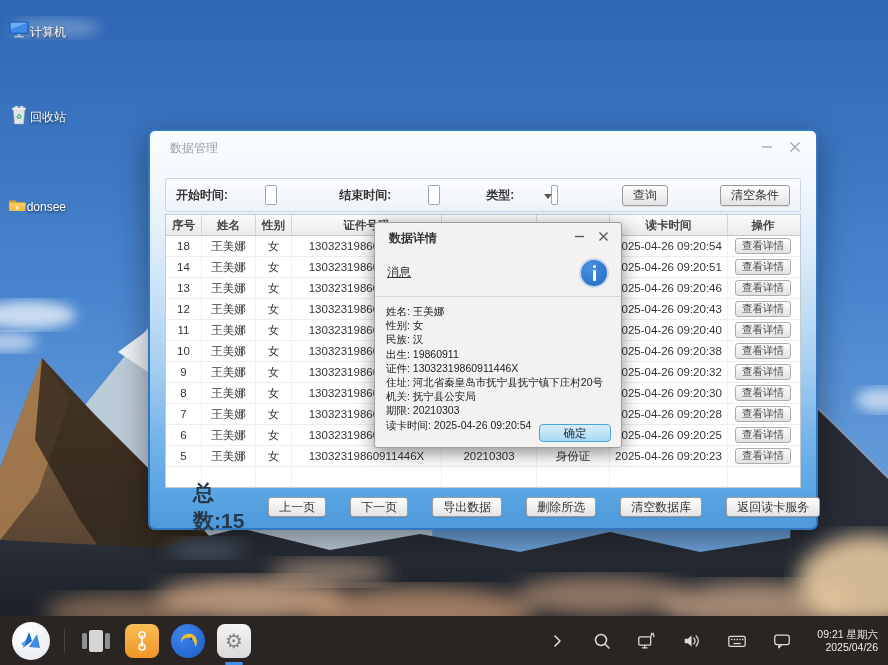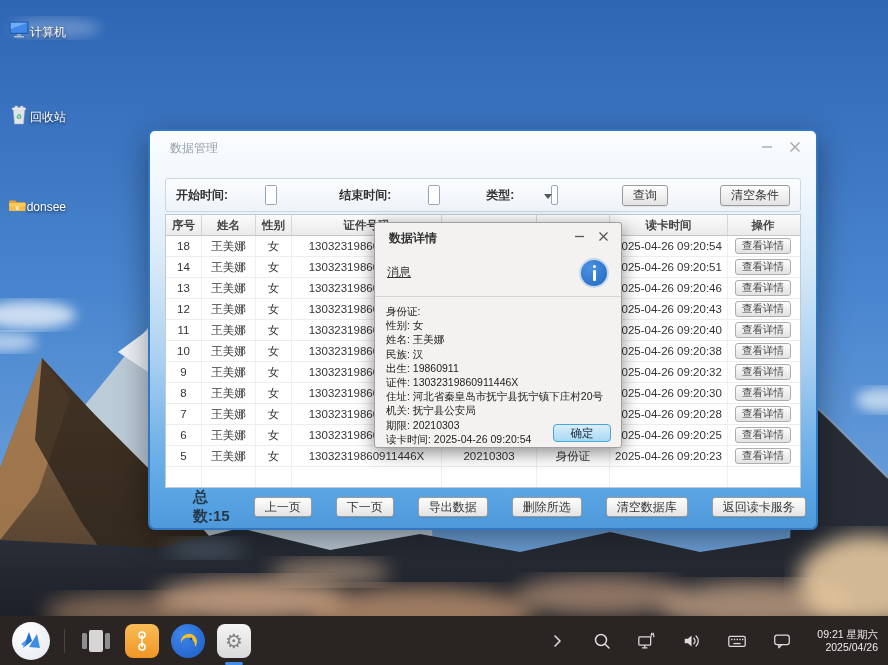--- a/index.html
+++ b/index.html
@@ -50,41 +50,41 @@
   .trow { height:21px; border-bottom:1px solid #ededed; background:#fff; }
   .td { font-size:11.5px; color:#333; display:flex; align-items:center; justify-content:center;
     border-right:1px solid #f0f0f0; height:100%; white-space:nowrap; overflow:hidden; }
   .c0{width:36px}.c1{width:54px}.c2{width:36px}.c3{width:150px}.c4{width:95px}.c5{width:73px}.c6{width:118px}.c7{width:70px; border-right:none;}
   .view-btn { height:16px; padding:6px 6px; font-size:10.5px; color:#444; background:linear-gradient(180deg,#fdfdfd,#e2e2e2);
     border:1px solid #adadad; border-radius:3px; display:flex; align-items:center; cursor:pointer; }
   .empty-row { height:20px; border-bottom:none; }
 
   
   .win-footer { position:absolute; left:15px; top:364px; width:636px; height:24px; display:flex; align-items:center; }
-  .total-label { margin-left:28px; font-size:15px; font-weight:bold; color:#27384a; }
+  .total-label { margin-left:28px; font-size:21px; font-weight:bold; color:#27384a; }
   .win-footer .btn { margin-left:24px; height:20px; }
   .win-footer .btn:first-of-type { margin-left:22px; }
 
   
   .dialog { position:absolute; left:374px; top:222px; width:248px; height:226px; background:#f3f2f0;
     border:1px solid #9f9f9f; border-radius:3px; box-shadow:0 5px 18px rgba(0,0,0,.45); }
   .dlg-titlebar { position:relative; height:26px; }
   .dlg-title { position:absolute; left:14px; top:7px; font-size:12px; font-weight:bold; color:#333; }
   .dlg-btn { position:absolute; top:5px; width:16px; height:16px; display:flex; align-items:center; justify-content:center; cursor:pointer; }
   .dlg-min { right:34px; } .dlg-close { right:10px; }
   .dlg-msgrow { height:48px; display:flex; align-items:center; justify-content:space-between;
     padding:0 12px; border-bottom:1px solid #d6d5d2; }
   .msg-label { font-size:12px; color:#333;text-decoration:underline; }
   .info-icon { width:30px; height:30px; border-radius:50%; background:radial-gradient(circle at 35% 30%,#4a92e0,#2268c2);
     border:2px solid #c6d8ec; position:relative; }
   .info-icon .idot { position:absolute; left:50%; top:5px; width:3px; height:3px; margin-left:-1.5px; border-radius:50%; background:#fff; }
   .info-icon .ibar { position:absolute; left:50%; top:10px; width:3px; height:11px; margin-left:-1.5px; border-radius:1px; background:#fff; }
   .dlg-body { padding:7px 6px 0 11px; }
   .dlg-line { font-size:10.5px; line-height:14.2px; color:#222; white-space:nowrap; }
-  .ok-btn { position:absolute; right:10px; bottom:5px; width:58px; height:18px; font-size:11.5px; color:#234;
+  .ok-btn { position:absolute; right:10px; bottom:5px; width:72px; height:18px; font-size:11.5px; color:#234;
     background:linear-gradient(180deg,#d9eefb,#a9d9f3); border:1px solid #49a4d9; border-radius:4px;
     display:flex; align-items:center; justify-content:center; cursor:pointer; }
 
   
   .taskbar { position:absolute; left:0; bottom:0; width:888px; height:49px; background:#2a2522;
     display:flex; align-items:center; }
   .tb-left { display:flex; align-items:center; padding-left:12px; gap:12px; }
   .tb-sep { width:1px; height:24px; background:#4a4440; margin:0 2px; }
   .tb-app { width:34px; height:34px; position:relative; cursor:pointer; display:flex; align-items:center; justify-content:center; }
   .launcher { width:38px; height:38px; border-radius:50%; background:radial-gradient(circle at 35% 30%,#ffffff,#e3e8ee);
@@ -426,23 +426,22 @@
       </span>
     </div>
     <div class="dlg-msgrow">
       <span class="msg-label">消息</span>
       <span class="info-icon">
           <span class="idot"></span>
           <span class="ibar"></span>
         </span>
     </div>
     <div class="dlg-body">
-      <div class="dlg-line">身份证:</div>
+      <div class="dlg-line">姓名: 王美娜</div>
       <div class="dlg-line">性别: 女</div>
-      <div class="dlg-line">姓名: 王美娜</div>
       <div class="dlg-line">民族: 汉</div>
       <div class="dlg-line">出生: 19860911</div>
       <div class="dlg-line">证件: 13032319860911446X</div>
       <div class="dlg-line">住址: 河北省秦皇岛市抚宁县抚宁镇下庄村20号</div>
       <div class="dlg-line">机关: 抚宁县公安局</div>
       <div class="dlg-line">期限: 20210303</div>
       <div class="dlg-line">读卡时间: 2025-04-26 09:20:54</div>
     </div>
     <span class="ok-btn">确定</span>
   </div>

